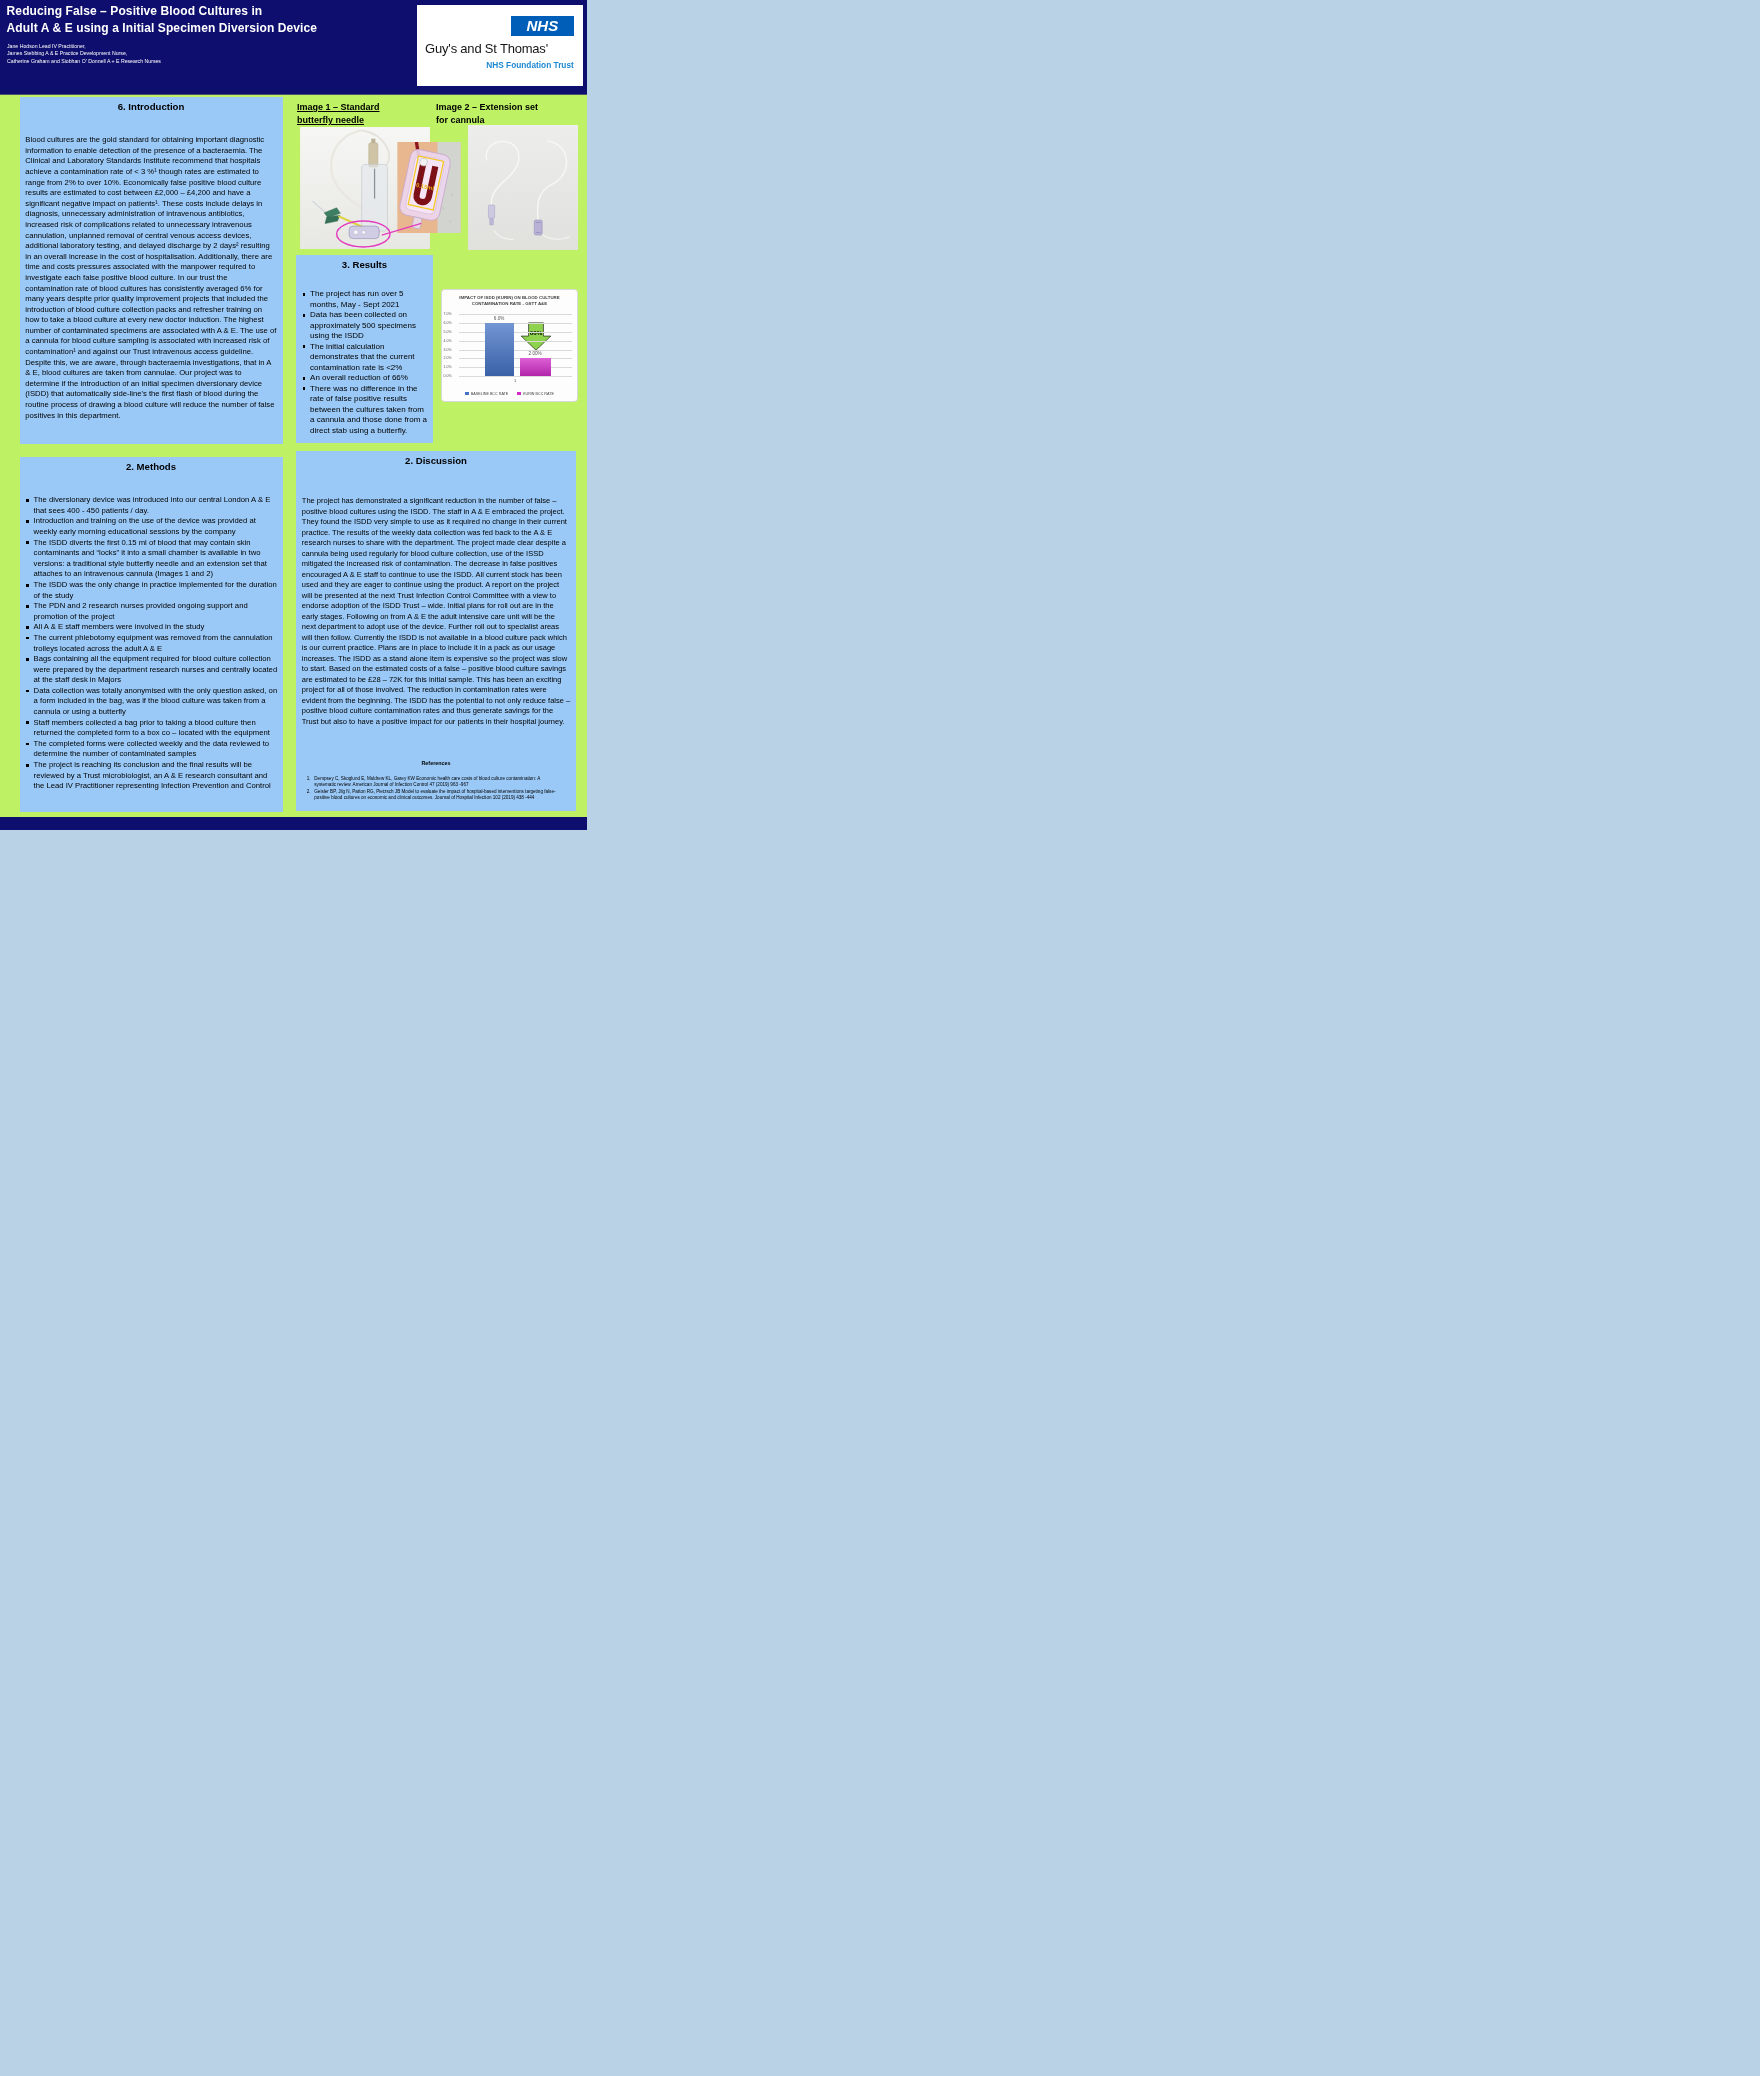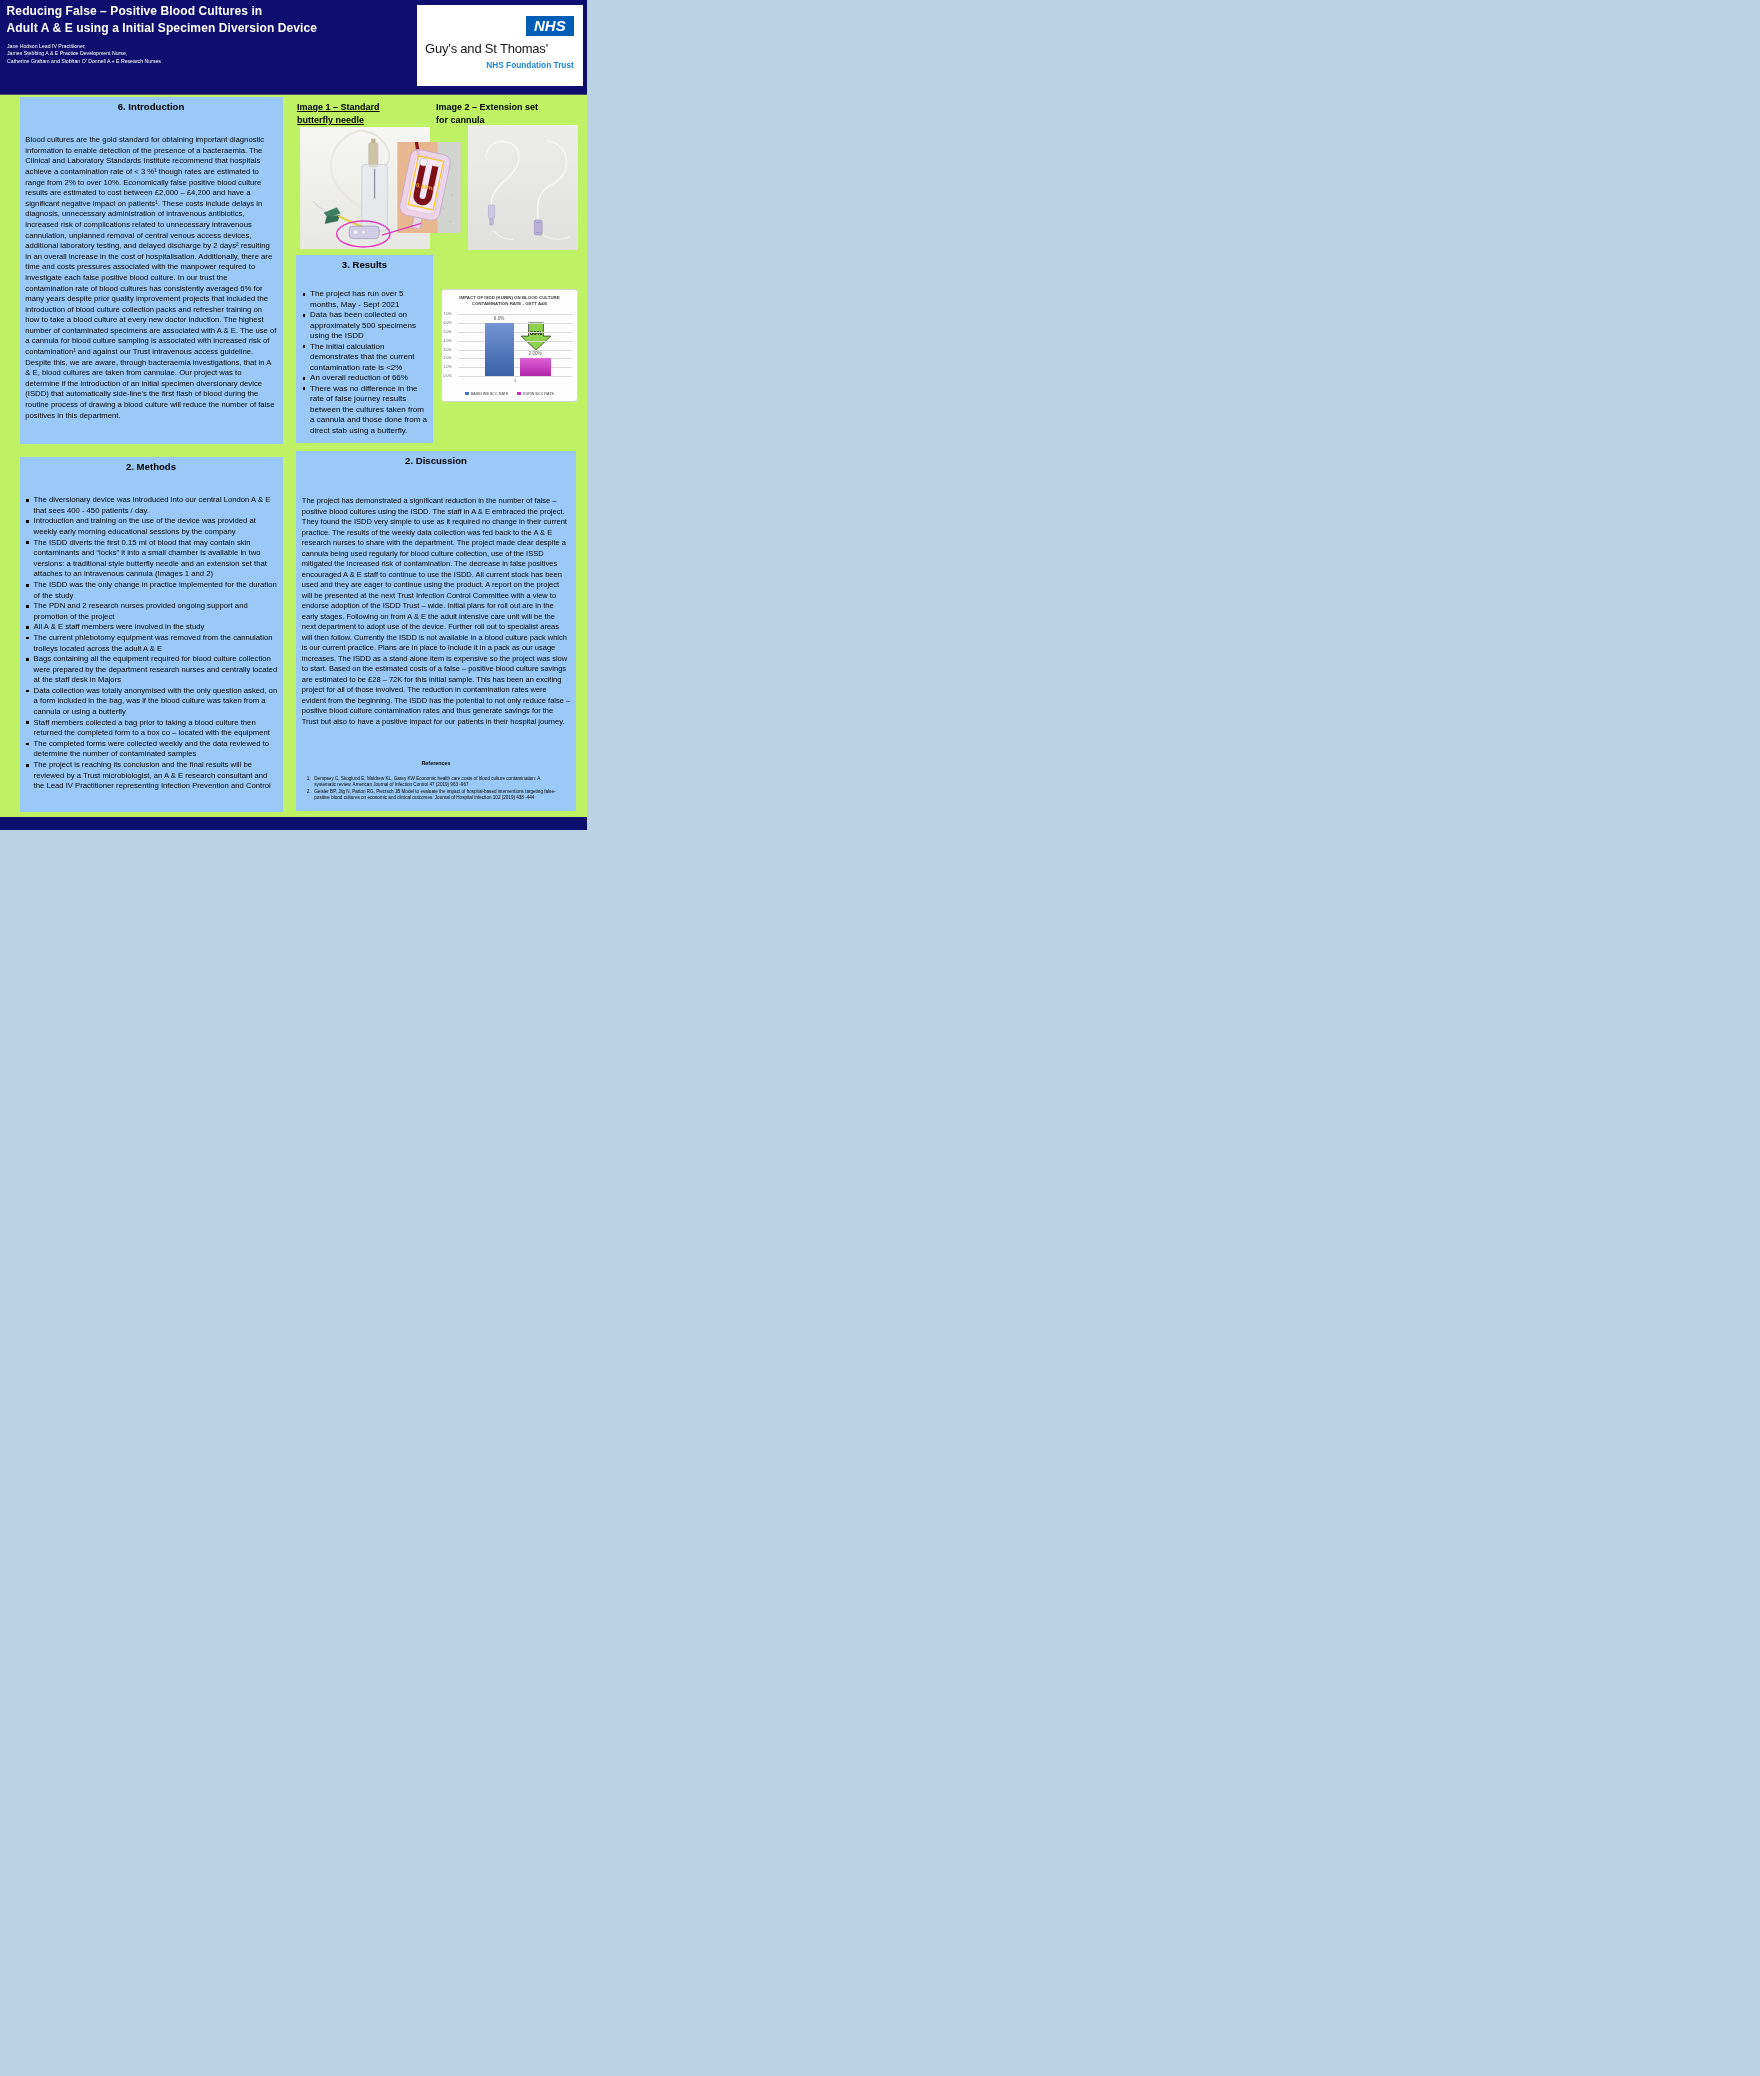--- a/index.html
+++ b/index.html
@@ -4,21 +4,21 @@
 <style>
   html,body{margin:0;padding:0;background:#b9d2e6;}
   .poster{position:relative;width:587px;height:830px;background:#bef264;overflow:hidden;
           font-family:"Liberation Sans",sans-serif;color:#000;}
   
   .header{position:absolute;left:0;top:0;width:587px;height:94px;background:#0e0e6e;border-bottom:0.4px solid #50506e;}
   .title-line{position:absolute;left:6.6px;color:#fff;font-weight:bold;font-size:12px;letter-spacing:0.1px;white-space:nowrap;}
   .t1{top:4.2px;} .t2{top:21px;}
   .authors{position:absolute;left:7px;top:43px;color:#fff;font-size:5.2px;line-height:7.3px;}
   .logo-card{position:absolute;right:4.2px;top:5px;width:166px;height:81px;background:#fff;}
-  .nhs-box{position:absolute;right:9px;top:10.8px;width:48px;height:20px;background:#005eb8;color:#fff;
+  .nhs-box{position:absolute;right:9px;top:10.8px;width:63px;height:20px;background:#005eb8;color:#fff;
            font-weight:bold;font-style:italic;font-size:15px;text-align:center;line-height:19px;}
   .org{position:absolute;left:8.3px;top:36px;font-size:13px;font-weight:normal;color:#161616;letter-spacing:-0.2px;white-space:nowrap;}
   .trust{position:absolute;right:9px;top:55px;font-size:8.3px;font-weight:bold;color:#1e88d2;white-space:nowrap;}
   
   .box{position:absolute;background:#9ac9f7;overflow:hidden;}
   .box h2{margin:4.2px 3.3px 0;text-align:center;font-size:9.6px;font-weight:bold;}
   .box p{margin:0 5.8px;font-size:7.7px;line-height:10.6px;}
   .intro{left:19.5px;top:97px;width:263px;height:347px;}
   .intro p{margin-top:23px;}
   .methods{left:19.5px;top:457px;width:263px;height:355px;}
@@ -177,21 +177,21 @@
     <line x1="207" y1="325" x2="302" y2="297" stroke="#e23bbe" stroke-width="3"></line>
   </svg>
 
   <section class="box results">
     <h2>3. Results</h2>
     <ul class="blist">
         <li>The project has run over 5 months, May - Sept 2021</li>
         <li>Data has been collected on approximately 500 specimens using the ISDD</li>
         <li>The initial calculation demonstrates that the current contamination rate is &lt;2%</li>
         <li>An overall reduction of 66%</li>
-        <li>There was no difference in the rate of false journey results between the cultures taken from a cannula and those done from a direct stab using a butterfly.</li>
+        <li>There was no difference in the rate of false positive results between the cultures taken from a cannula and those done from a direct stab using a butterfly.</li>
       </ul>
   </section>
 
   <div class="chart-card">
     <div class="chart-title">IMPACT OF ISDD (KURIN) ON BLOOD CULTURE CONTAMINATION RATE - GSTT A&amp;E</div>
     <div class="plot" id="plot">
       <div class="xtick">1</div>
       <svg class="arrow-svg" width="38" height="29" viewBox="0 0 92 70">
         <polygon points="28,2 64,2 64,34 82,34 46,68 10,34 28,34" fill="#8fd24e" stroke="#111" stroke-width="1.5"></polygon>
         <text x="46" y="31" text-anchor="middle" font-size="15" font-weight="bold" fill="#000">66%</text>

